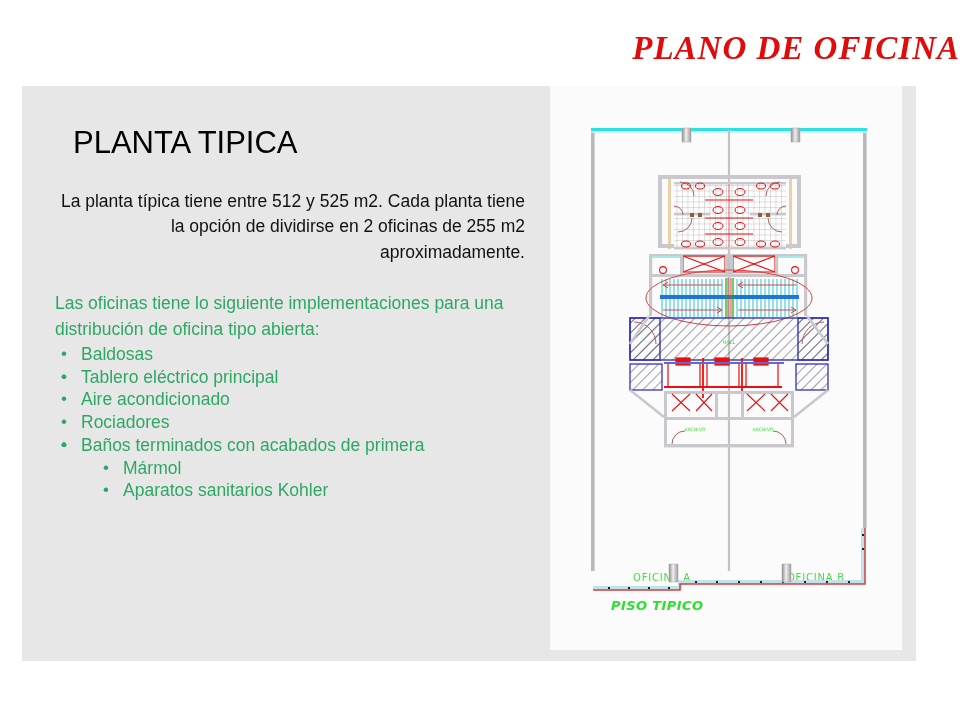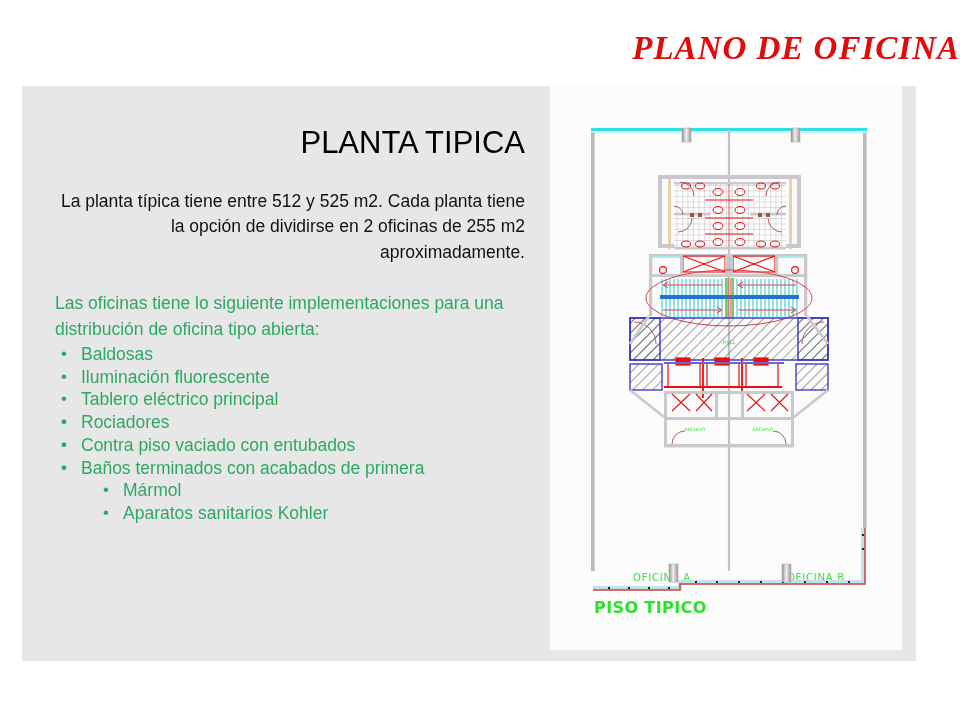--- a/index.html
+++ b/index.html
@@ -21,21 +21,21 @@
   
   .gray-panel{
     position:absolute;left:22px;top:86px;width:894px;height:575px;
     background:#e8e7e8;
   }
 
   
   .text-col{position:absolute;left:55px;top:125px;width:470px;}
   .heading{
     font-size:31px;color:#000000;font-weight:normal;
-    text-align:right;letter-spacing:0px;margin:0 0 28px 0;padding-left:18px;
+    text-align:left;letter-spacing:0px;margin:0 0 28px 0;padding-left:18px;
   }
   .para{font-size:17.5px;color:#111;line-height:1.45;margin:0;text-align:right;}
   .para p{margin:0;}
   .green-block{margin-top:26px;color:#2da863;font-size:17.5px;line-height:1.45;}
   .green-intro{margin:11px 0 1px 0;}
   ul.bullets{list-style:none;margin:0;padding:0;}
   ul.bullets li{
     position:relative;padding-left:26px;line-height:1.30;margin:0;
   }
   ul.bullets li .dot{
@@ -45,23 +45,23 @@
   ul.sub li{position:relative;padding-left:26px;line-height:1.30;}
   ul.sub li .dot{position:absolute;left:6px;top:0;font-size:17px;line-height:1.30;}
 
   
   .plan-card{
     position:absolute;left:550px;top:86px;width:352px;height:564px;
     background:#fbfbfb;
   }
   .plan-svg{position:absolute;left:0;top:0;width:352px;height:564px;display:block;}
   .plan-caption{
-    position:absolute;left:44px;top:512px;
+    position:absolute;left:61px;top:512px;
     font-family:"DejaVu Sans",sans-serif;
-    font-weight:bold;font-size:16px;color:#2ee02e;letter-spacing:.4px;
+    font-weight:bold;font-size:13px;color:#2ee02e;letter-spacing:.4px;font-style:italic;
   }
 </style>
 </head>
 <body>
 
 <div id="slide">
 
   <div class="title">PLANO DE OFICINA</div>
 
   <div class="gray-panel"></div>
@@ -72,26 +72,26 @@
 
     <div class="para">
       <p>La planta típica tiene entre 512 y 525 m2.  Cada planta tiene la opción de dividirse en 2 oficinas de 255 m2 aproximadamente.</p>
     </div>
 
     <div class="green-block">
       <p class="green-intro">Las oficinas tiene lo siguiente implementaciones para una distribución de oficina tipo abierta:</p>
 
       <ul class="bullets">
         <li><span class="dot">•</span><span>Baldosas</span></li>
-        <li><span class="dot">•</span><span>Iluminación fluorescente</span></li>
+        <li><span class="dot">•</span></li>
         <li><span class="dot">•</span><span>Tablero eléctrico principal</span></li>
-        <li><span class="dot">•</span></li>
+        <li><span class="dot">•</span><span>Aire acondicionado</span></li>
         <li><span class="dot">•</span><span>Rociadores</span></li>
         <li><span class="dot">•</span></li>
-        <li><span class="dot">•</span><span>Contra piso vaciado con entubados</span></li>
+        <li><span class="dot">•</span></li>
         <li><span class="dot">•</span></li>
         <li><span class="dot">•</span><span>Baños terminados con acabados de primera</span></li>
       </ul>
 
       <ul class="sub">
         <li><span class="dot">•</span><span>Mármol</span></li>
         <li><span class="dot">•</span><span>Aparatos sanitarios Kohler</span></li>
       </ul>
     </div>
   </div>

